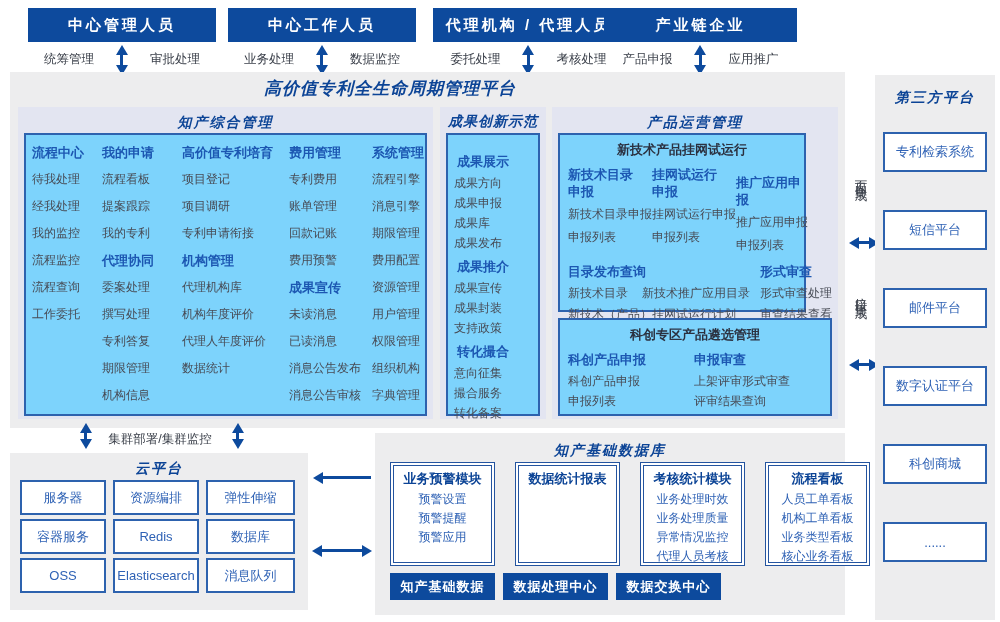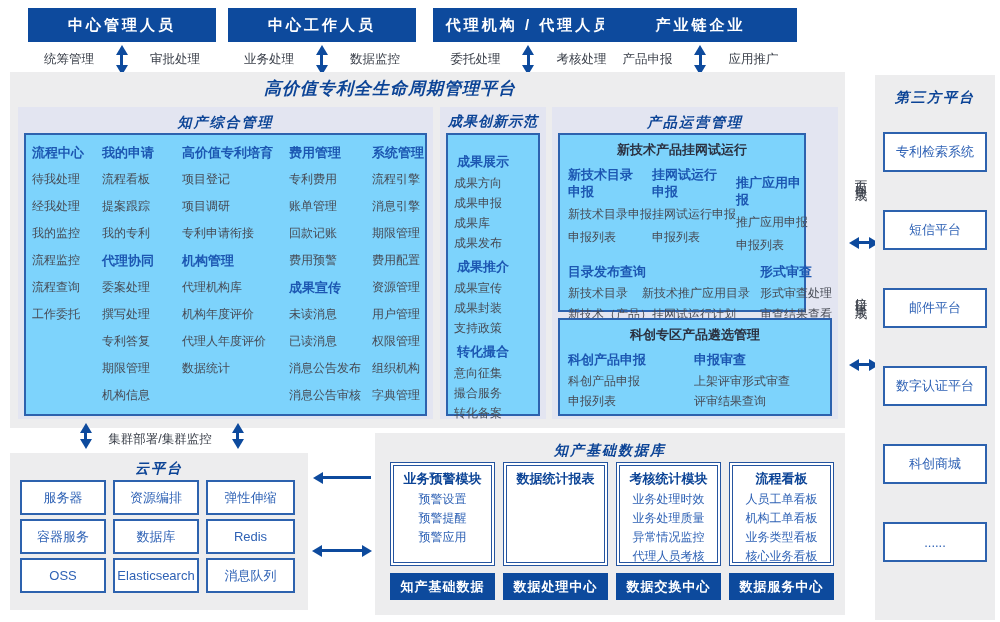--- a/index.html
+++ b/index.html
@@ -86,21 +86,21 @@
   .cluster-label{position:absolute;left:60px;top:431px;width:200px;text-align:center;font-size:12.5px;color:#3c414b;}
   .panel-cloud{left:10px;top:453px;width:298px;height:157px;background:var(--container-bg);}
   .panel-cloud .panel-title{}
   .cloud-grid{position:absolute;left:10px;top:27px;display:grid;grid-template-columns:86px 86px 89px;grid-auto-rows:35px;gap:4px 7px;}
   .cloud-box{background:#fff;border:2px solid var(--border-blue);display:flex;align-items:center;justify-content:center;
     font-size:13px;color:var(--item-blue);white-space:nowrap;}
 
   
   .panel-db{left:375px;top:433px;width:470px;height:182px;background:var(--container-bg);}
   .panel-db .panel-title{margin-top:4px;}
-  .db-modules{position:absolute;left:15px;top:29px;display:flex;gap:8px;}
+  .db-modules{position:absolute;left:15px;top:29px;display:flex;gap:20px;}
   .db-module{width:105px;height:104px;background:#fff;border:1px solid #24549f;
     box-shadow:inset 0 0 0 2px #fff, inset 0 0 0 3px #24549f;padding-top:5px;}
   .db-mod-h{text-align:center;font-size:13px;font-weight:bold;color:var(--title-blue);line-height:22px;white-space:nowrap;}
   .db-mod-item{text-align:center;font-size:12px;color:var(--item-blue);line-height:19px;white-space:nowrap;}
   .db-centers{position:absolute;left:15px;top:140px;display:flex;gap:8px;}
   .db-center{width:105px;height:27px;background:var(--primary);color:#fff;font-size:13px;font-weight:bold;
     display:flex;align-items:center;justify-content:center;letter-spacing:1px;white-space:nowrap;}
 </style>
 </head>
 <body>
@@ -335,22 +335,22 @@
   <div class="cluster-label">集群部署/集群监控</div>
   <div class="va" style="left:236px;top:432px;height:8px"></div>
 
   <div class="panel panel-cloud">
     <div class="panel-title">云平台</div>
     <div class="cloud-grid">
         <div class="cloud-box">服务器</div>
         <div class="cloud-box">资源编排</div>
         <div class="cloud-box">弹性伸缩</div>
         <div class="cloud-box">容器服务</div>
+        <div class="cloud-box">Redis</div>
         <div class="cloud-box">数据库</div>
-        <div class="cloud-box">Redis</div>
         <div class="cloud-box">OSS</div>
         <div class="cloud-box">Elasticsearch</div>
         <div class="cloud-box">消息队列</div>
       </div>
   </div>
 
   <div class="ha point-left" style="left:322px;top:476px;width:49px"></div>
   <div class="ha" style="left:321px;top:549px;width:42px"></div>
 
   <div class="panel panel-db">
@@ -383,17 +383,16 @@
             <div class="db-mod-item">机构工单看板</div>
             <div class="db-mod-item">业务类型看板</div>
             <div class="db-mod-item">核心业务看板</div>
           </div>
       </div>
     </div>
     <div class="db-centers">
         <div class="db-center">知产基础数据</div>
         <div class="db-center">数据处理中心</div>
         <div class="db-center">数据交换中心</div>
-        <div class="db-center">数据服务中心</div>
       </div>
   </div>
 
 </div>
 
 </body></html>

